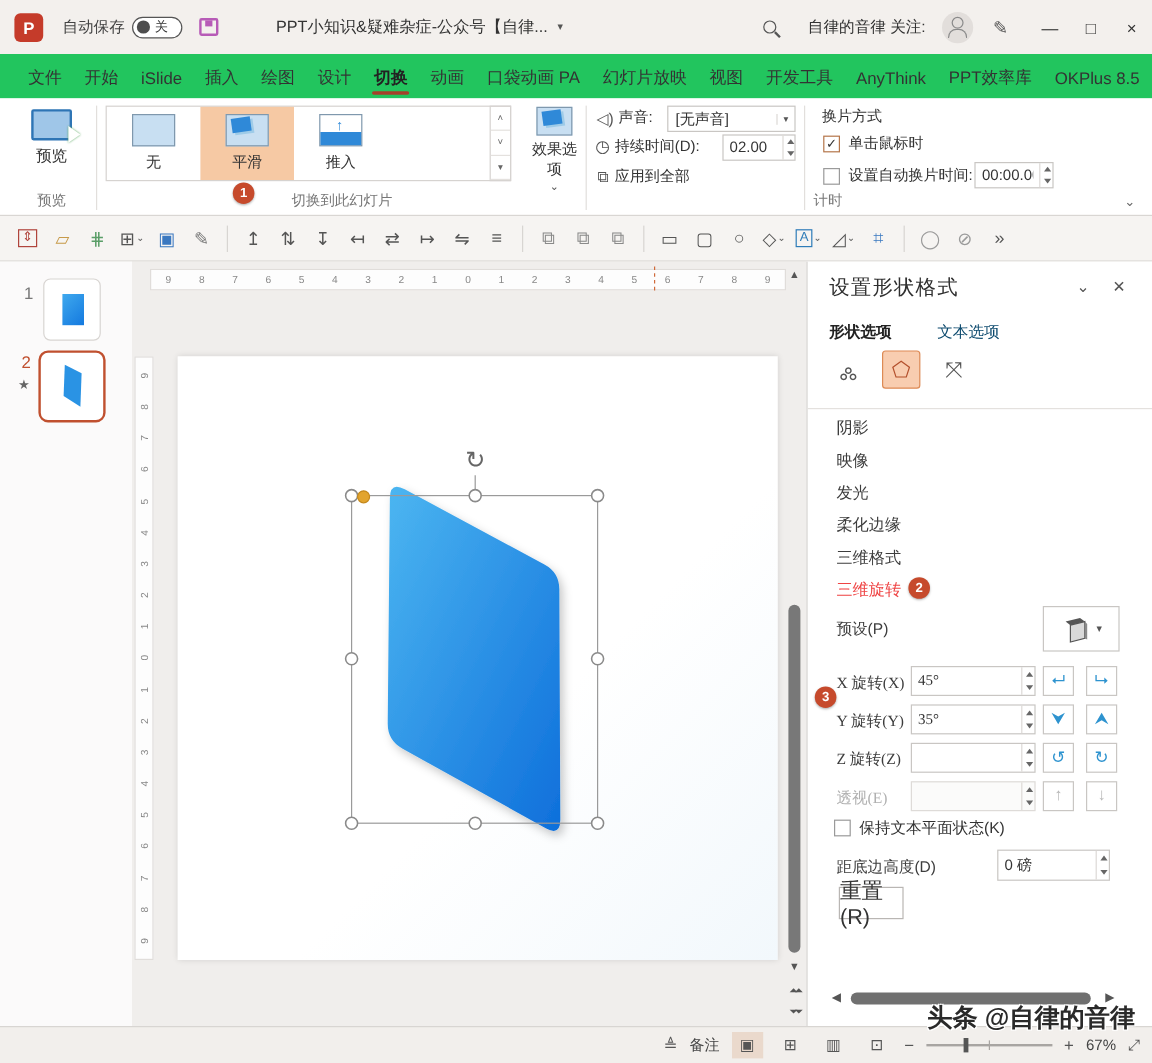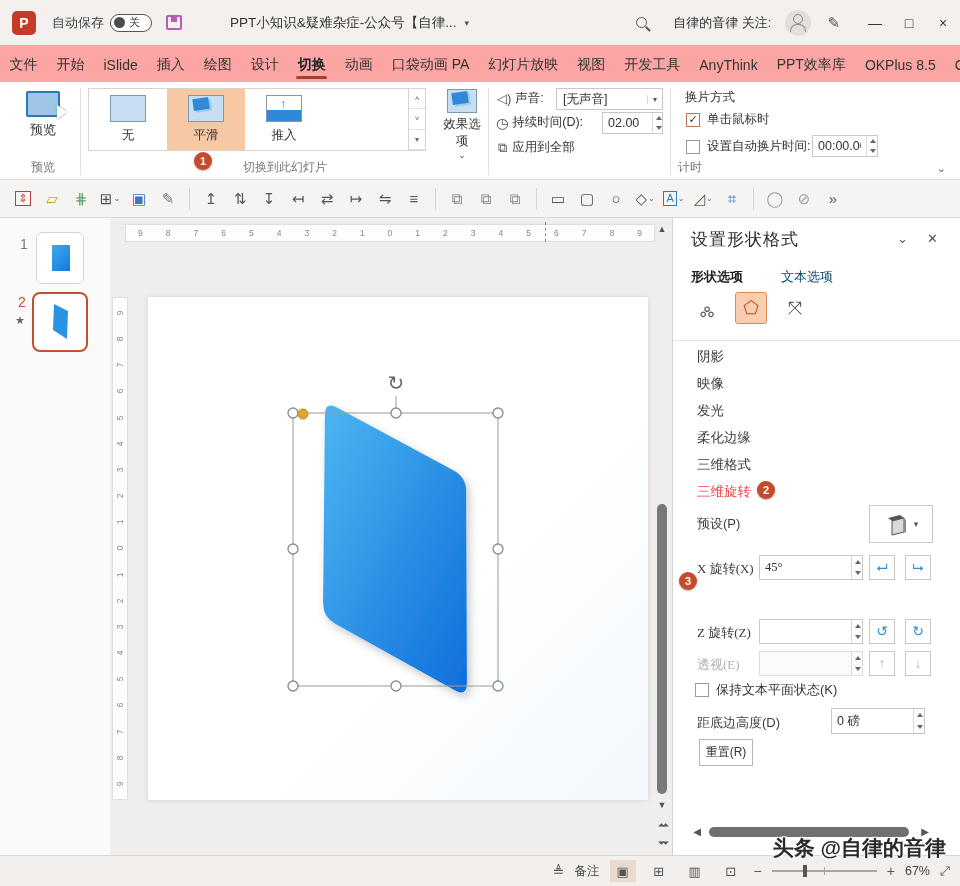--- a/index.html
+++ b/index.html
@@ -20,21 +20,21 @@
   .search-ic { width:11px; height:11px; border:1.6px solid #555; border-radius:50%; position:relative; margin-right:26px;}
   .search-ic:after { content:""; position:absolute; width:6px; height:1.6px; background:#555; transform:rotate(45deg); left:8px; top:10px;}
   .account { font-size:13px; color:#333; margin-right:14px; }
   .avatar { width:26px; height:26px; border-radius:50%; background:#e2dedb; position:relative; margin-right:16px;}
   .avatar:before{ content:""; position:absolute; width:8px; height:8px; border:1.5px solid #8a8a8a; border-radius:50%; left:8px; top:4px;}
   .avatar:after{ content:""; position:absolute; width:14px; height:7px; border:1.5px solid #8a8a8a; border-bottom:none; border-radius:7px 7px 0 0; left:5px; top:14px;}
   .pen-ic { font-size:15px; color:#555; margin-right:18px; }
   .winbtn { width:34px; height:30px; display:flex; align-items:center; justify-content:center; font-size:14px; color:#333; }
 
   
-  #tabsrow { top:45px; left:0; width:960px; height:37px; background:#fca5a5; display:flex; align-items:center; gap:0; }
+  #tabsrow { top:45px; left:0; width:960px; height:37px; background:#22c55e; display:flex; align-items:center; padding-left:14px; gap:0; }
   .mtab { font-size:14px; color:#333; padding:8px 9.5px 6px; white-space:nowrap; position:relative; }
   .mtab.active { font-weight:bold; color:#222; }
   .mtab.active:after { content:""; position:absolute; left:8px; right:8px; bottom:1px; height:3px; background:#a5402a; border-radius:2px;}
 
   
   #ribbon { top:82px; left:0; width:960px; height:98px; background:#fff; border-bottom:1px solid #d9d6d3; }
   .grp-label { position:absolute; bottom:3px; font-size:12px; color:#777; text-align:center; }
   .vdiv { position:absolute; top:6px; bottom:4px; width:1px; background:#e2dfdc; }
   .preview-btn { position:absolute; left:18px; top:7px; width:50px; height:58px; text-align:center; font-size:13px; color:#333; }
   .preview-ic { width:34px; height:26px; margin:2px auto 4px; background:#9fc6e8; border:2px solid #2e75b5; border-radius:2px; position:relative;}
@@ -113,21 +113,21 @@
   .fx-item.active { color:#ef4444; }
   .p-label { position:absolute; font-size:13px; color:#3d3d3d; }
   .p-label.dis { color:#b0b0b0; }
   .preset-btn { position:absolute; left:196px; top:287px; width:64px; height:38px; border:1px solid #c9c6c3; background:#fff; display:flex; align-items:center; justify-content:center; gap:6px;}
   .rot-row { position:absolute; left:0; width:288px; height:26px;font-family:Liberation Serif, serif; }
   .rot-row .spinbox { position:absolute; left:86px; top:0; width:104px; height:25px; }
   .rot-btn { position:absolute; top:0; width:26px; height:25px; border:1px solid #c9c6c3; background:#fff; display:flex; align-items:center; justify-content:center; font-size:14px; color:#2e93cf; }
   .rot-btn.b1 { left:196px; } .rot-btn.b2 { left:232px; }
   .rot-btn.dis { color:#b8b8b8; }
   .spinbox.dis { background:#fbfbfa; border-color:#dedbd8; }
-  .reset-btn { position:absolute; left:26px; top:521px; width:54px; height:27px; border:1px solid #b9b6b3; background:#fff; font-size:12px; color:#333; display:flex; align-items:center; justify-content:center;}
+  .reset-btn { position:absolute; left:26px; top:521px; width:54px; height:27px; border:1px solid #b9b6b3; background:#fff; font-size:18px; color:#333; display:flex; align-items:center; justify-content:center;}
   #hscroll { position:absolute; left:0; top:606px; width:288px; height:16px; }
   #hscroll .thumb { position:absolute; left:36px; top:3px; width:200px; height:10px; border-radius:5px; background:#707070; }
   #hscroll .sc-arrow { top:2px; font-size:10px; }
 
   .watermark { position:absolute; right:14px; top:616px; font-size:21px; font-weight:bold; color:#2a2a2a; text-shadow:-1px -1px 0 #fff,1px -1px 0 #fff,-1px 1px 0 #fff,1px 1px 0 #fff; z-index:40; white-space:nowrap;}
 
   
   #statusbar { top:855px; left:0; width:960px; height:31px; background:#f2efec; border-top:1px solid #d8d5d2; display:flex; align-items:center; font-size:12.5px; color:#444; }
   .sb-left { margin-left:10px; display:flex; gap:18px; align-items:center;}
   .sb-right { margin-left:auto; display:flex; align-items:center; gap:10px; margin-right:10px;}
@@ -456,20 +456,32 @@
       <span class="spinbox">
           <input value="45°" style="">
           <span class="spin">
             <i class="up"></i>
             <i class="dn"></i>
           </span>
         </span>
       <span class="rot-btn b1" style="transform:rotate(0deg)">⮠</span>
       <span class="rot-btn b2">⮡</span>
     </div>
+    <div class="rot-row" style="top:369px;">
+      <span class="p-label" style="left:24px; top:5px;">Y 旋转(Y)</span>
+      <span class="spinbox">
+          <input value="35°" style="">
+          <span class="spin">
+            <i class="up"></i>
+            <i class="dn"></i>
+          </span>
+        </span>
+      <span class="rot-btn b1">⮟</span>
+      <span class="rot-btn b2">⮝</span>
+    </div>
     <div class="rot-row" style="top:401px;">
       <span class="p-label" style="left:24px; top:5px;">Z 旋转(Z)</span>
       <span class="spinbox">
           <input value="" style="">
           <span class="spin">
             <i class="up"></i>
             <i class="dn"></i>
           </span>
         </span>
       <span class="rot-btn b1">↺</span>

